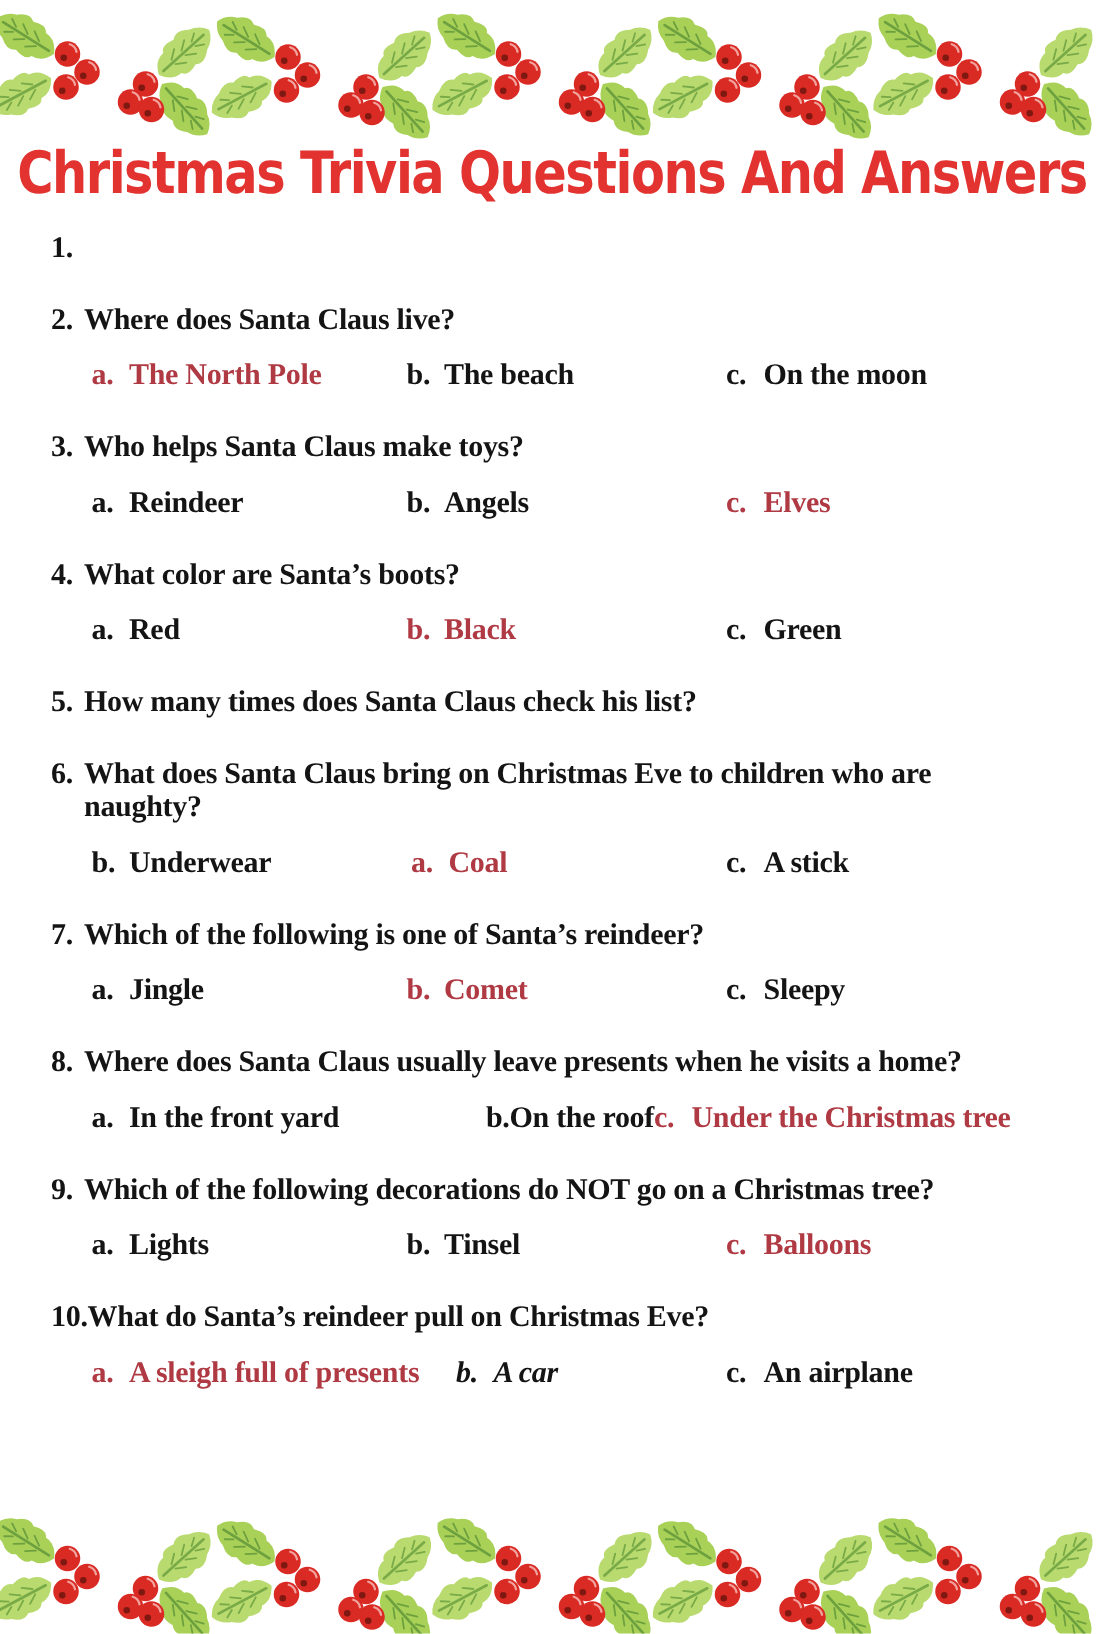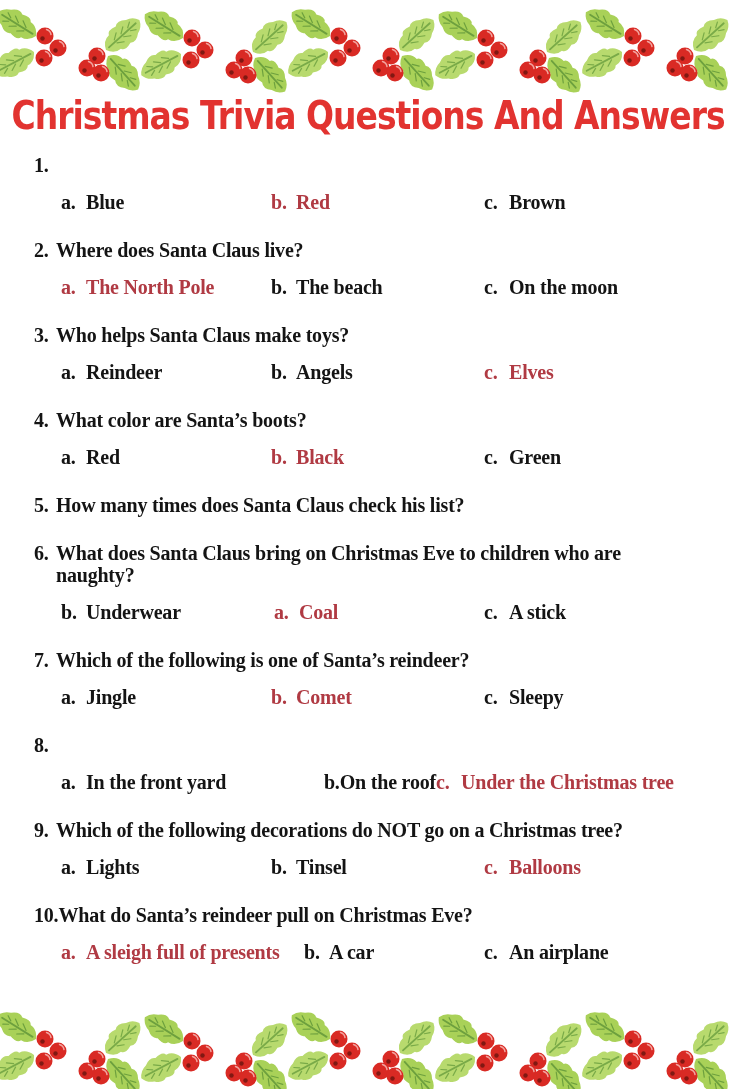--- a/index.html
+++ b/index.html
@@ -28,21 +28,21 @@
   .opts{
     display:flex;margin-left:27px;font-weight:bold;font-size:20px;line-height:22px;
     color:#141414;letter-spacing:-0.2px;
   }
   .opt{white-space:nowrap;}
   .col-a{width:210px;flex:0 0 auto;}
   .col-b{width:213px;flex:0 0 auto;}
   .col-c{flex:1 1 auto;}
   .q:nth-of-type(8) .col-b{width:165px;text-align:right;}
   .q:nth-of-type(10) .col-a{width:243px;}
-  .q:nth-of-type(10) .col-b{width:180px;}
+  .q:nth-of-type(10) .col-b{width:180px;font-style:italic;}
   .letter{display:inline-block;min-width:25px;}
   .correct{color:#b03a43;}
 </style>
 </head>
 <body>
 
 <svg width="0" height="0" style="position:absolute" aria-hidden="true">
   <defs>
     <g id="hleaf">
       <path d="M0,0 Q4,-9 12,-9 Q14,-14 23,-11 Q28,-15 35,-9 Q42,-7 45,0 Q42,7 35,9 Q28,15 23,11 Q14,14 12,9 Q4,9 0,0 Z" fill="#a9d158"></path>
@@ -95,25 +95,20 @@
   </svg>
 
   <h1 class="title">Christmas Trivia Questions And Answers</h1>
 
   <main class="quiz">
 
     <section class="q">
       <div class="q-line">
         <span class="q-num">1.</span>
       </div>
-      <div class="opts">
-        <span class="opt col-a"><span class="letter">a.</span><span>Blue</span></span>
-        <span class="opt col-b correct"><span class="letter">b.</span><span>Red</span></span>
-        <span class="opt col-c"><span class="letter">c.</span><span>Brown</span></span>
-      </div>
     </section>
 
     <section class="q">
       <div class="q-line">
         <span class="q-num">2.</span>
         <span class="q-text">Where does Santa Claus live?</span>
       </div>
       <div class="opts">
         <span class="opt col-a correct"><span class="letter">a.</span><span>The North Pole</span></span>
         <span class="opt col-b"><span class="letter">b.</span><span>The beach</span></span>
@@ -172,20 +167,21 @@
       <div class="opts">
         <span class="opt col-a"><span class="letter">a.</span><span>Jingle</span></span>
         <span class="opt col-b correct"><span class="letter">b.</span><span>Comet</span></span>
         <span class="opt col-c"><span class="letter">c.</span><span>Sleepy</span></span>
       </div>
     </section>
 
     <section class="q">
       <div class="q-line">
         <span class="q-num">8.</span>
+        <span class="q-text">Where does Santa Claus usually leave presents when he visits a home?</span>
       </div>
       <div class="opts">
         <span class="opt col-a"><span class="letter">a.</span><span>In the front yard</span></span>
         <span class="opt col-b"><span class="letter">b.</span><span>On the roof</span></span>
         <span class="opt col-c correct"><span class="letter">c.</span><span>Under the Christmas tree</span></span>
       </div>
     </section>
 
     <section class="q">
       <div class="q-line">

